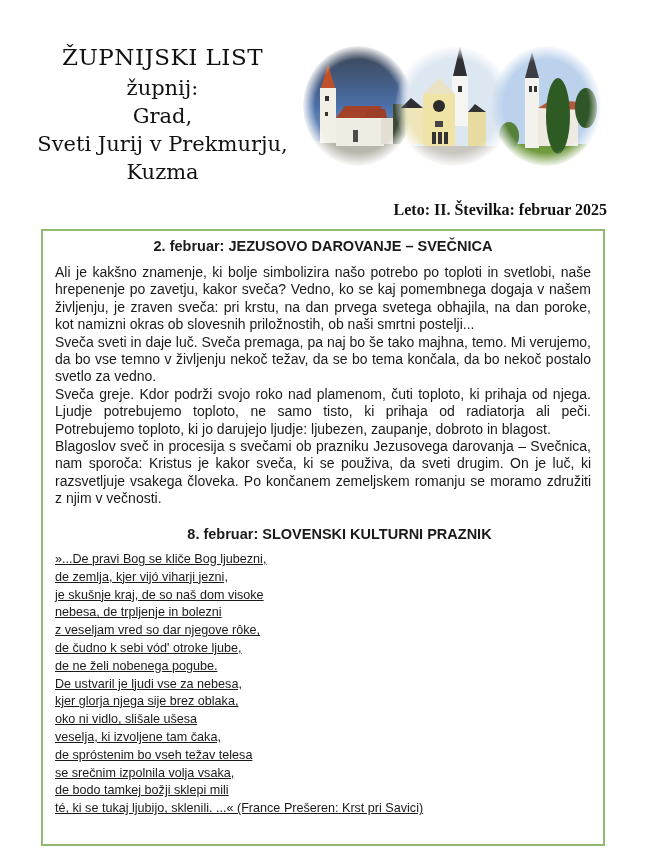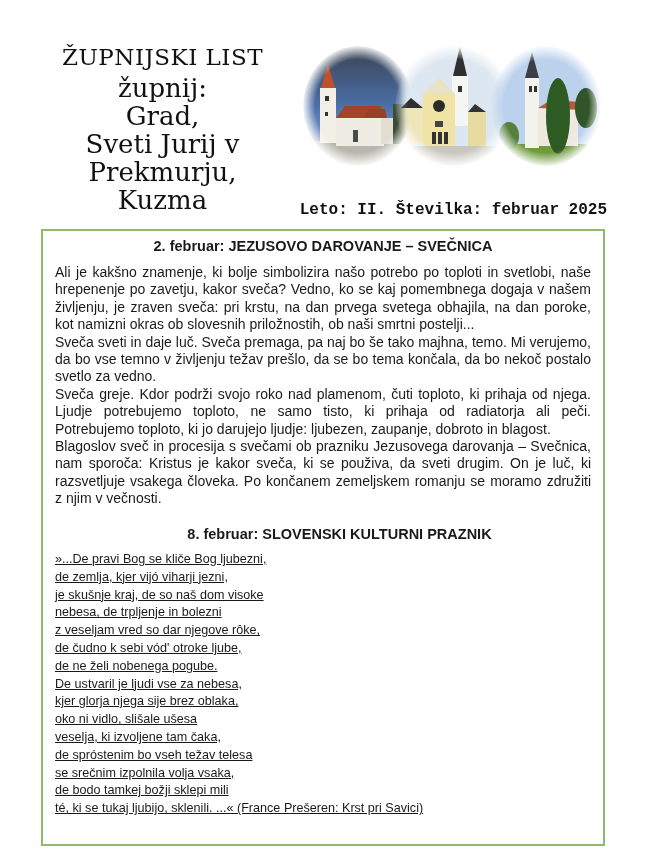--- a/index.html
+++ b/index.html
@@ -1,31 +1,31 @@
 <!DOCTYPE html>
 <html><head>
 <meta charset="utf-8">
 <style>
   html, body { margin: 0; padding: 0; background: #ffffff; }
   body { width: 651px; height: 856px; position: relative; overflow: hidden; font-family: "Liberation Sans", sans-serif; color: #1a1a1a; }
 
   .masthead { position: absolute; left: 30px; top: 40px; width: 265px; text-align: center; font-family: "DejaVu Serif", serif; color: #111; }
   .masthead .title { font-size: 23px; letter-spacing: 0.5px; line-height: 34px; }
-  .masthead .line { font-size: 26px; line-height: 28px; }
+  .masthead .line { font-size: 21px; line-height: 28px; }
 
   .photos { position: absolute; left: 303px; top: 46px; width: 300px; height: 120px; }
   .photo { position: absolute; top: 0; width: 110px; height: 120px; border-radius: 50%; overflow: hidden;
            -webkit-mask-image: radial-gradient(ellipse at center, #000 55%, transparent 72%);
            mask-image: radial-gradient(ellipse at center, #000 55%, transparent 72%); }
   .photo svg { width: 100%; height: 100%; display: block; }
   .photo-1 { left: 0; }
   .photo-2 { left: 92px; width: 118px; }
   .photo-3 { left: 188px; }
 
-  .issue-line { position: absolute; right: 44px; top: 201px; font-family: Liberation Mono, monospace; font-weight: bold; font-size: 16px; color: #111; }
+  .issue-line { position: absolute; right: 44px; top: 201px; font-family: Liberation Serif, serif; font-weight: bold; font-size: 16px; color: #111; }
 
   .content-box { position: absolute; left: 41px; top: 229px; width: 560px; height: 613px; border: 2px solid #8fba70; box-sizing: content-box; }
 
   .section-heading { text-align: center; font-weight: bold; font-size: 14.5px; margin: 0; }
   .h1 { position: absolute; left: 0; right: 0; top: 7px; }
   .h2 { position: absolute; left: 12px; right: 0; top: 295px; padding-left: 21px; }
 
   .article { position: absolute; left: 12px; right: 12px; top: 33px; font-size: 14px; line-height: 17.4px; text-align: justify; }
   .article p { margin: 0; }
 
@@ -103,21 +103,21 @@
     </svg>
   </div>
 </div>
 
 <div class="issue-line">Leto: II. Številka: februar 2025</div>
 
 <div class="content-box">
   <h2 class="section-heading h1">2. februar: JEZUSOVO DAROVANJE – SVEČNICA</h2>
   <div class="article">
     <p>Ali je kakšno znamenje, ki bolje simbolizira našo potrebo po toploti in svetlobi, naše hrepenenje po zavetju, kakor sveča? Vedno, ko se kaj pomembnega dogaja v našem življenju, je zraven sveča: pri krstu, na dan prvega svetega obhajila, na dan poroke, kot namizni okras ob slovesnih priložnostih, ob naši smrtni postelji...</p>
-    <p>Sveča sveti in daje luč. Sveča premaga, pa naj bo še tako majhna, temo. Mi verujemo, da bo vse temno v življenju težav prešlo, da se bo tema končala, da bo nekoč postalo svetlo za vedno.</p>
+    <p>Sveča sveti in daje luč. Sveča premaga, pa naj bo še tako majhna, temo. Mi verujemo, da bo vse temno v življenju nekoč težav, da se bo tema končala, da bo nekoč postalo svetlo za vedno.</p>
     <p>Sveča greje. Kdor podrži svojo roko nad plamenom, čuti toploto, ki prihaja od njega. Ljudje potrebujemo toploto, ne samo tisto, ki prihaja od radiatorja ali peči. Potrebujemo toploto, ki jo darujejo ljudje: ljubezen, zaupanje, dobroto in blagost.</p>
     <p>Blagoslov sveč in procesija s svečami ob prazniku Jezusovega darovanja – Svečnica, nam sporoča: Kristus je kakor sveča, ki se použiva, da sveti drugim. On je luč, ki razsvetljuje vsakega človeka. Po končanem zemeljskem romanju se moramo združiti z njim v večnosti.</p>
   </div>
 
   <h2 class="section-heading h2">8. februar: SLOVENSKI KULTURNI PRAZNIK</h2>
   <div class="poem">
     <div>»...De pravi Bog se kliče Bog ljubezni,</div>
     <div>de zemlja, kjer vijó viharji jezni,</div>
     <div>je skušnje kraj, de so naš dom visoke</div>
     <div>nebesa, de trpljenje in bolezni</div>

